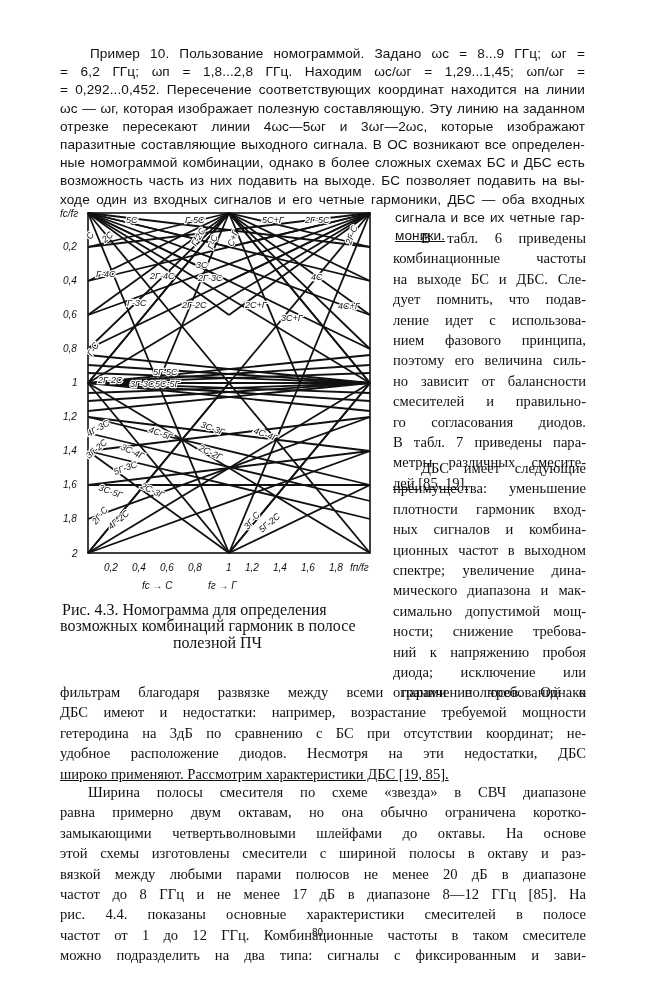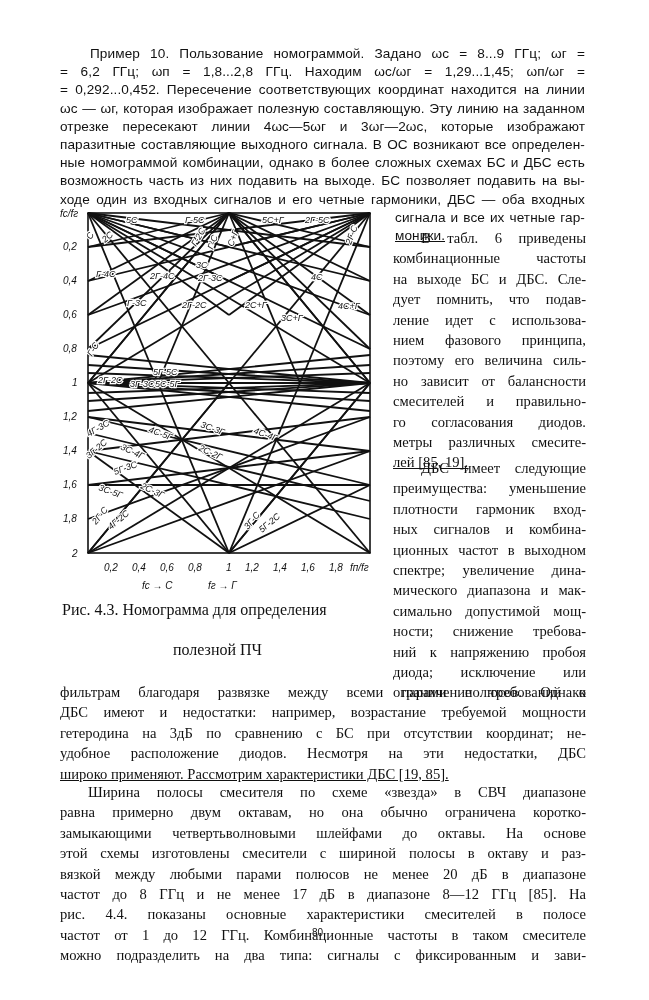--- a/index.html
+++ b/index.html
@@ -185,34 +185,36 @@
       <text x="82" y="283" transform="rotate(25 82 283)">2С-3Г</text>
       <text x="38" y="320" transform="rotate(-50 38 320)">2Г-С</text>
       <text x="53" y="325" transform="rotate(-40 53 325)">4Г-2С</text>
       <text x="190" y="325" transform="rotate(-50 190 325)">3Г-С</text>
       <text x="204" y="328" transform="rotate(-40 204 328)">5Г-2С</text>
     </g>
   </svg>
 
   <div class="caption">
     <span style="padding-left:2px;">Рис. 4.3. Номограмма для определения</span>
-    <span class="center" style="text-align:center;margin-top:24px;">полезной ПЧ</span>
+    <span>возможных комбинаций гармоник в полосе</span>
+    <span class="center" style="text-align:center;">полезной ПЧ</span>
   </div>
 
   <div class="para" style="left:393px; top:228px; width:193px;">
     <span class="ln" style="padding-left:28px;">В табл. 6 приведены</span>
     <span class="ln">комбинационные частоты</span>
     <span class="ln">на выходе БС и ДБС. Сле-</span>
     <span class="ln">дует помнить, что подав-</span>
     <span class="ln">ление идет с использова-</span>
     <span class="ln">нием фазового принципа,</span>
     <span class="ln">поэтому его величина силь-</span>
     <span class="ln">но зависит от балансности</span>
     <span class="ln">смесителей и правильно-</span>
     <span class="ln">го согласования диодов.</span>
+    <span class="ln">В табл. 7 приведены пара-</span>
     <span class="ln">метры различных смесите-</span>
     <span class="ln last">лей [85, 19].</span>
   </div>
 
   <div class="para" style="left:393px; top:458px; width:193px;">
     <span class="ln" style="padding-left:28px;">ДБС имеет следующие</span>
     <span class="ln">преимущества: уменьшение</span>
     <span class="ln">плотности гармоник вход-</span>
     <span class="ln">ных сигналов и комбина-</span>
     <span class="ln">ционных частот в выходном</span>

